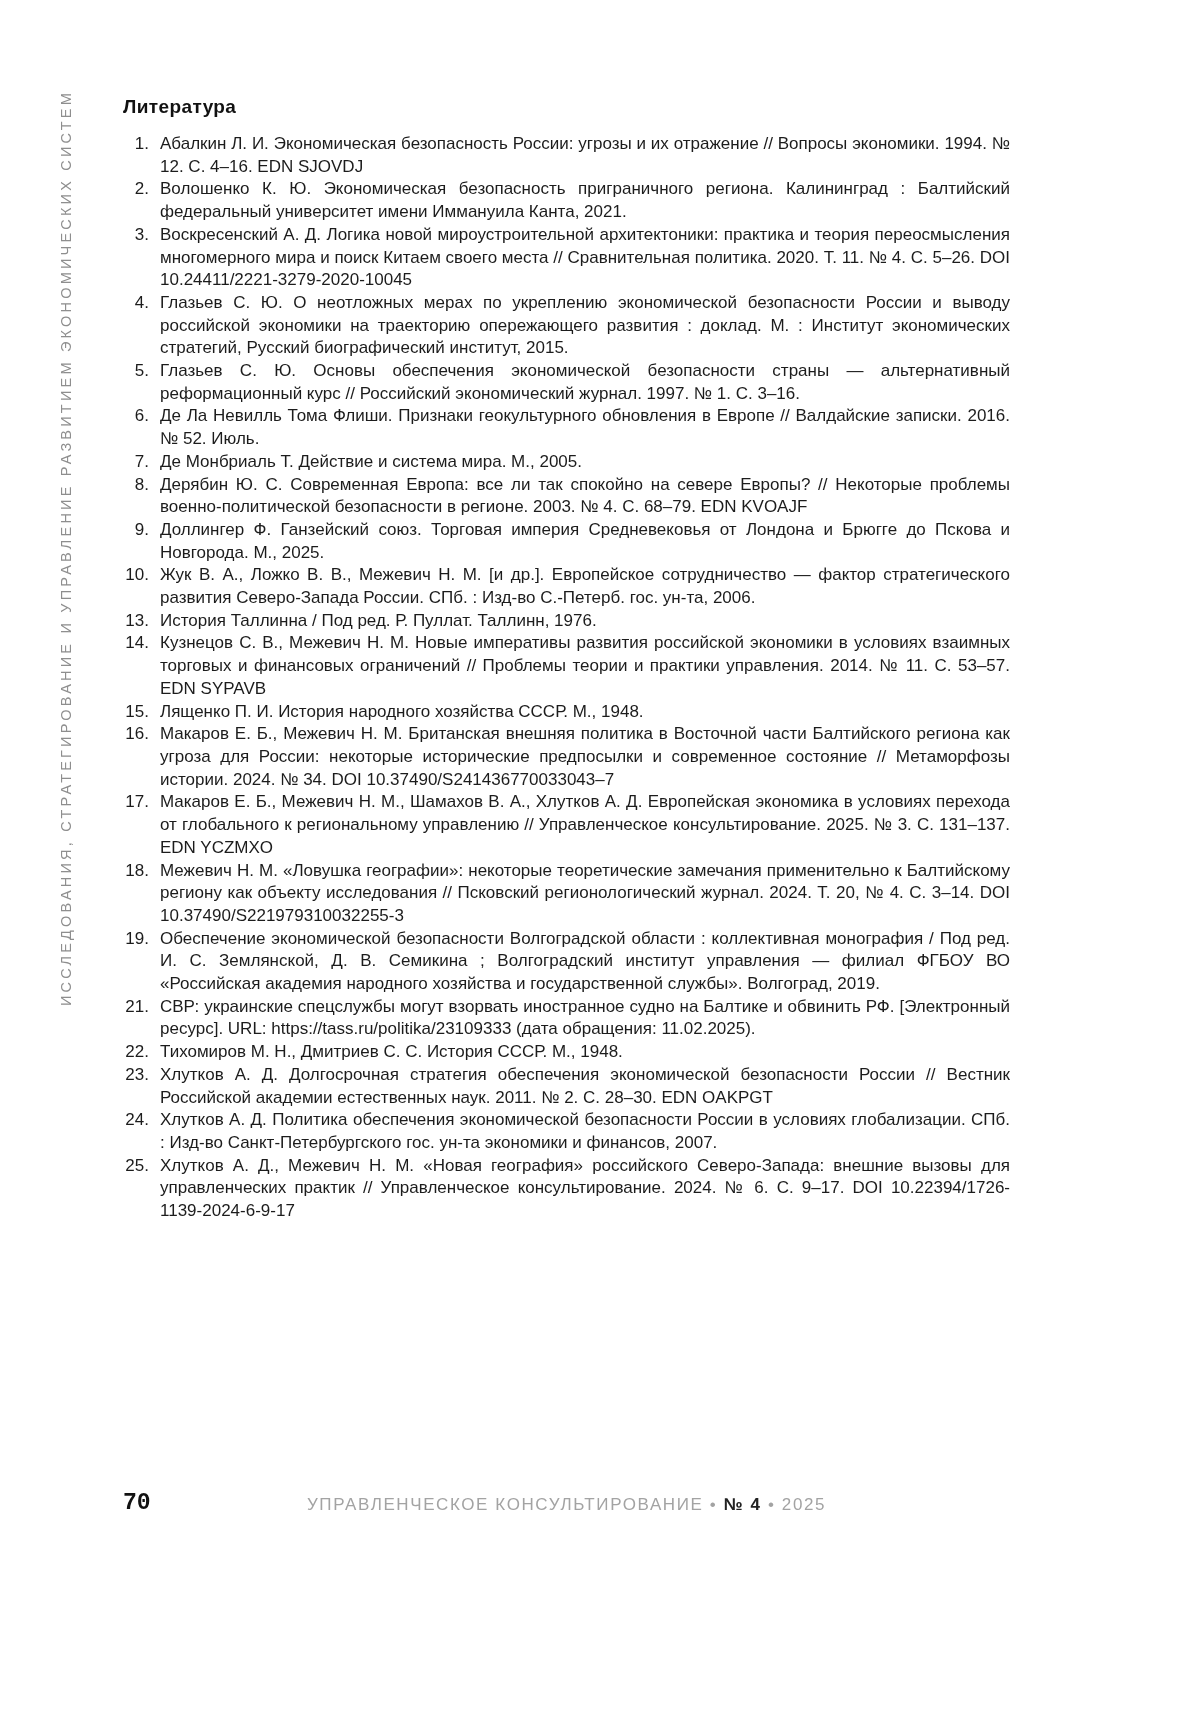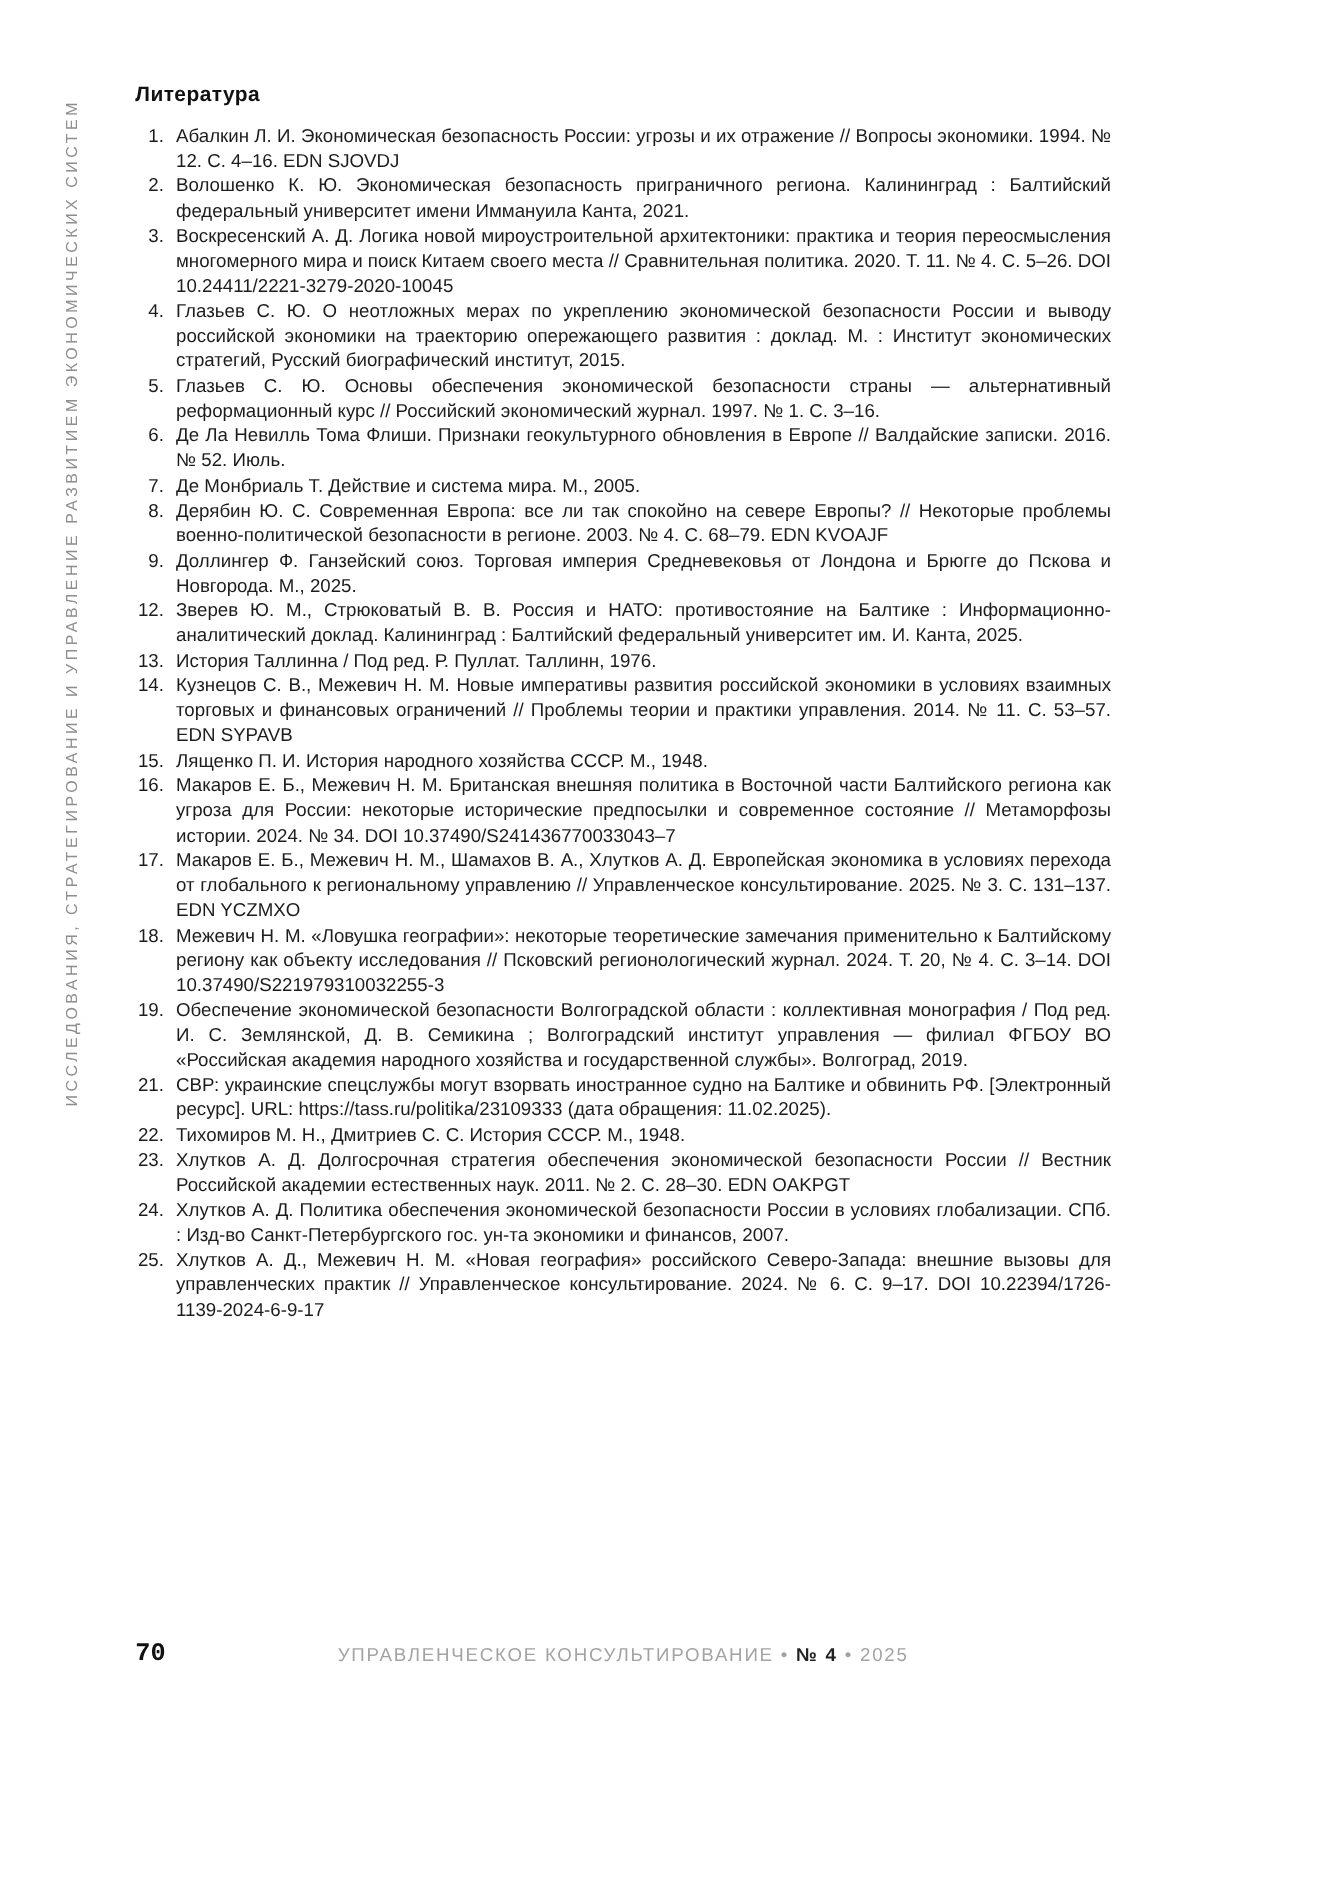--- a/index.html
+++ b/index.html
@@ -8,21 +8,21 @@
   .page { position: relative; width: 1200px; height: 1710px; background: #ffffff; overflow: hidden; }
 
   .sidebar-rotated {
     position: absolute; top: 1006px; left: 58px;
     transform: rotate(-90deg); transform-origin: 0 0;
     white-space: nowrap;
     font-size: 14.5px; letter-spacing: 3.2px;
     color: #8e8e8e;
   }
 
-  .content { position: absolute; top: 76px; left: 123px; width: 887px; }
+  .content { position: absolute; top: 96px; left: 123px; width: 887px; }
   .title { font-size: 19px; font-weight: bold; margin: 0 0 15px 0; letter-spacing: .4px; color: #111; }
 
   .ref-list { list-style: none; margin: 0; padding: 0; }
   .ref { display: flex; font-size: 17px; line-height: 22.7px; }
   .ref-num { flex: 0 0 37px; text-align: right; padding-right: 11px; }
   .ref-body { flex: 1; text-align: justify; hyphens: auto; }
   .ref-authors { }
 
   .footer { position: absolute; top: 1490px; left: 123px; width: 887px; height: 34px; }
   .page-num { position: absolute; left: 0; top: 0; font-size: 23px; font-weight: bold; color: #111; font-family: Liberation Mono, monospace; }
@@ -73,22 +73,22 @@
         </li>
         <li class="ref">
           <span class="ref-num">8.</span>
           <span class="ref-body"><span class="ref-authors">Дерябин Ю. С. </span><span class="ref-text">Современная Европа: все ли так спокойно на севере Европы? // Некоторые проблемы военно-политической безопасности в регионе. 2003. № 4. С. 68–79. EDN KVOAJF</span></span>
         </li>
         <li class="ref">
           <span class="ref-num">9.</span>
           <span class="ref-body"><span class="ref-authors">Доллингер Ф. </span><span class="ref-text">Ганзейский союз. Торговая империя Средневековья от Лондона и Брюгге до Пскова и Новгорода. М., 2025.</span></span>
         </li>
         <li class="ref">
-          <span class="ref-num">12.</span>
-          <span class="ref-body"><span class="ref-authors">Зверев Ю. М., Стрюковатый В. В. </span><span class="ref-text">Россия и НАТО: противостояние на Балтике : Информационно-аналитический доклад. Калининград : Балтийский федеральный университет им. И. Канта, 2025.</span></span>
+          <span class="ref-num">10.</span>
+          <span class="ref-body"><span class="ref-authors">Жук В. А., Ложко В. В., Межевич Н. М. </span><span class="ref-text">[и др.]. Европейское сотрудничество — фактор стратегического развития Северо-Запада России. СПб. : Изд-во С.-Петерб. гос. ун-та, 2006.</span></span>
         </li>
         <li class="ref">
           <span class="ref-num">13.</span>
           <span class="ref-body"><span class="ref-authors"></span><span class="ref-text">История Таллинна / Под ред. Р. Пуллат. Таллинн, 1976.</span></span>
         </li>
         <li class="ref">
           <span class="ref-num">14.</span>
           <span class="ref-body"><span class="ref-authors">Кузнецов С. В., Межевич Н. М. </span><span class="ref-text">Новые императивы развития российской экономики в условиях взаимных торговых и финансовых ограничений // Проблемы теории и практики управления. 2014. № 11. С. 53–57. EDN SYPAVB</span></span>
         </li>
         <li class="ref">

